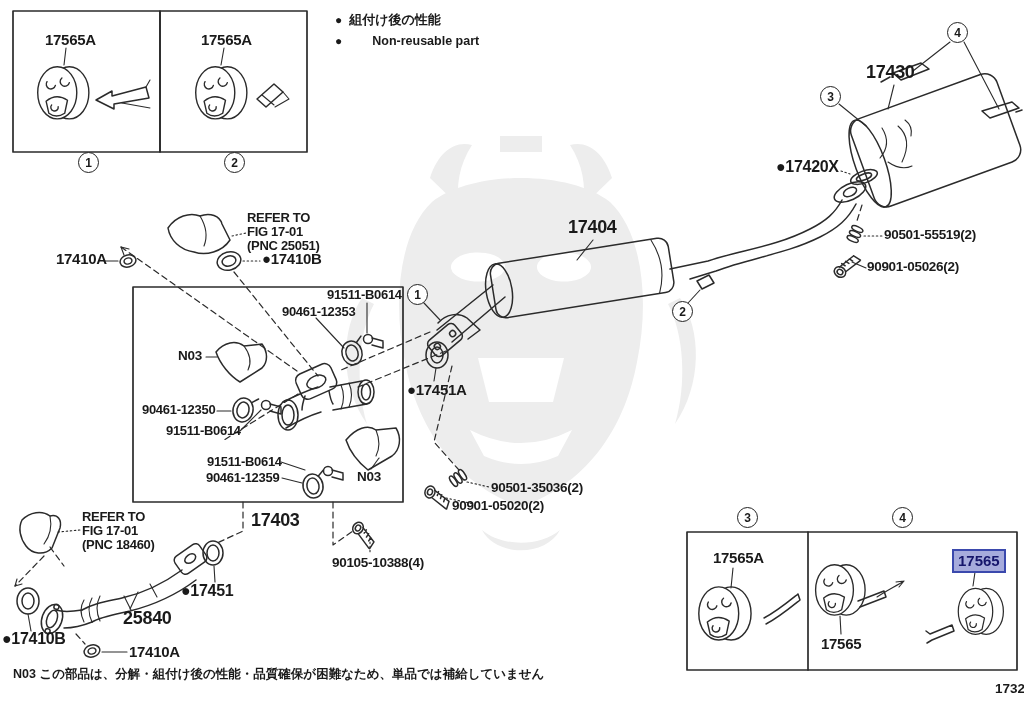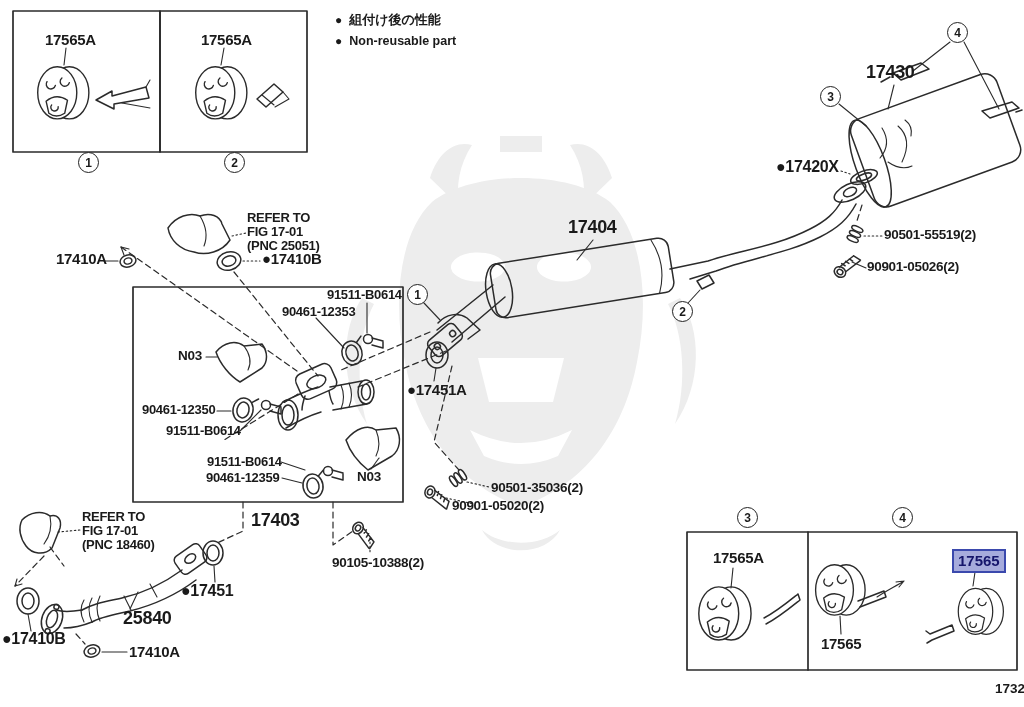--- a/index.html
+++ b/index.html
@@ -18,21 +18,21 @@
   .s14{font-size:13.5px;}
   .s15{font-size:15px;}
   .s16{font-size:16px;}
   .s18{font-size:18px;}
   .refer{font-size:13px;font-weight:bold;line-height:14px;letter-spacing:-0.3px;position:absolute;white-space:nowrap;}
   .callout{position:absolute;width:19px;height:19px;border:1.6px solid #222;border-radius:50%;
            display:flex;align-items:center;justify-content:center;font-size:12px;font-weight:bold;background:#fff;}
   .legend-row{position:absolute;display:flex;align-items:center;gap:7px;font-weight:bold;}
   .legend-dot{font-size:12px;line-height:1;}
   .legend-jp{font-size:13px;}
-  .legend-en{font-size:12.5px;}
+  .legend-en{font-size:12.5px;margin-left:23px;}
   .hl{position:absolute;padding:1px 4px 2px 4px;font-size:15px;font-weight:bold;}
   .notes{position:absolute;font-weight:bold;white-space:nowrap;}
   .note-jp{font-size:12.5px;}
   .note-en{font-size:12px;}
   .doc{position:absolute;font-size:13.5px;font-weight:bold;}
 </style>
 </head>
 <body>
 
 <div id="stage">
@@ -340,21 +340,21 @@
 
 <div class="lbl s13" style="left:327px;top:288px;">91511-B0614</div>
 <div class="lbl s13" style="left:282px;top:305px;">90461-12353</div>
 <div class="lbl s14" style="left:178px;top:349px;">N03</div>
 <div class="lbl s13" style="left:142px;top:403px;">90461-12350</div>
 <div class="lbl s13" style="left:166px;top:424px;">91511-B0614</div>
 <div class="lbl s13" style="left:207px;top:455px;">91511-B0614</div>
 <div class="lbl s13" style="left:206px;top:471px;">90461-12359</div>
 <div class="lbl s14" style="left:357px;top:470px;">N03</div>
 <div class="lbl s18" style="left:251px;top:511px;">17403</div>
-<div class="lbl s14" style="left:332px;top:556px;">90105-10388(2)</div>
+<div class="lbl s14" style="left:332px;top:556px;">90105-10388(4)</div>
 <div class="lbl s14" style="left:491px;top:481px;">90501-35036(2)</div>
 <div class="lbl s14" style="left:452px;top:499px;">90901-05020(2)</div>
 
 <div class="refer" style="left:82px;top:510px;">
   <div>REFER TO</div>
   <div>FIG 17-01</div>
   <div>(PNC 18460)</div>
 </div>
 <div class="lbl s18" style="left:123px;top:609px;">25840</div>
 <div class="lbl s16" style="left:181px;top:583px;">●17451</div>
@@ -367,15 +367,16 @@
 
 <div class="callout" style="left:78px;top:152px;">1</div>
 <div class="callout" style="left:224px;top:152px;">2</div>
 <div class="callout" style="left:820px;top:86px;">3</div>
 <div class="callout" style="left:947px;top:22px;">4</div>
 <div class="callout" style="left:407px;top:284px;">1</div>
 <div class="callout" style="left:672px;top:301px;">2</div>
 <div class="callout" style="left:737px;top:507px;">3</div>
 <div class="callout" style="left:892px;top:507px;">4</div>
 
+<div class="notes note-jp" style="left:13px;top:666px;">N03 この部品は、分解・組付け後の性能・品質確保が困難なため、単品では補給していません</div>
 <div class="doc" style="left:963px;top:681px;margin-left:32px;">173264F</div>
 
 </div>
 
 </body></html>

